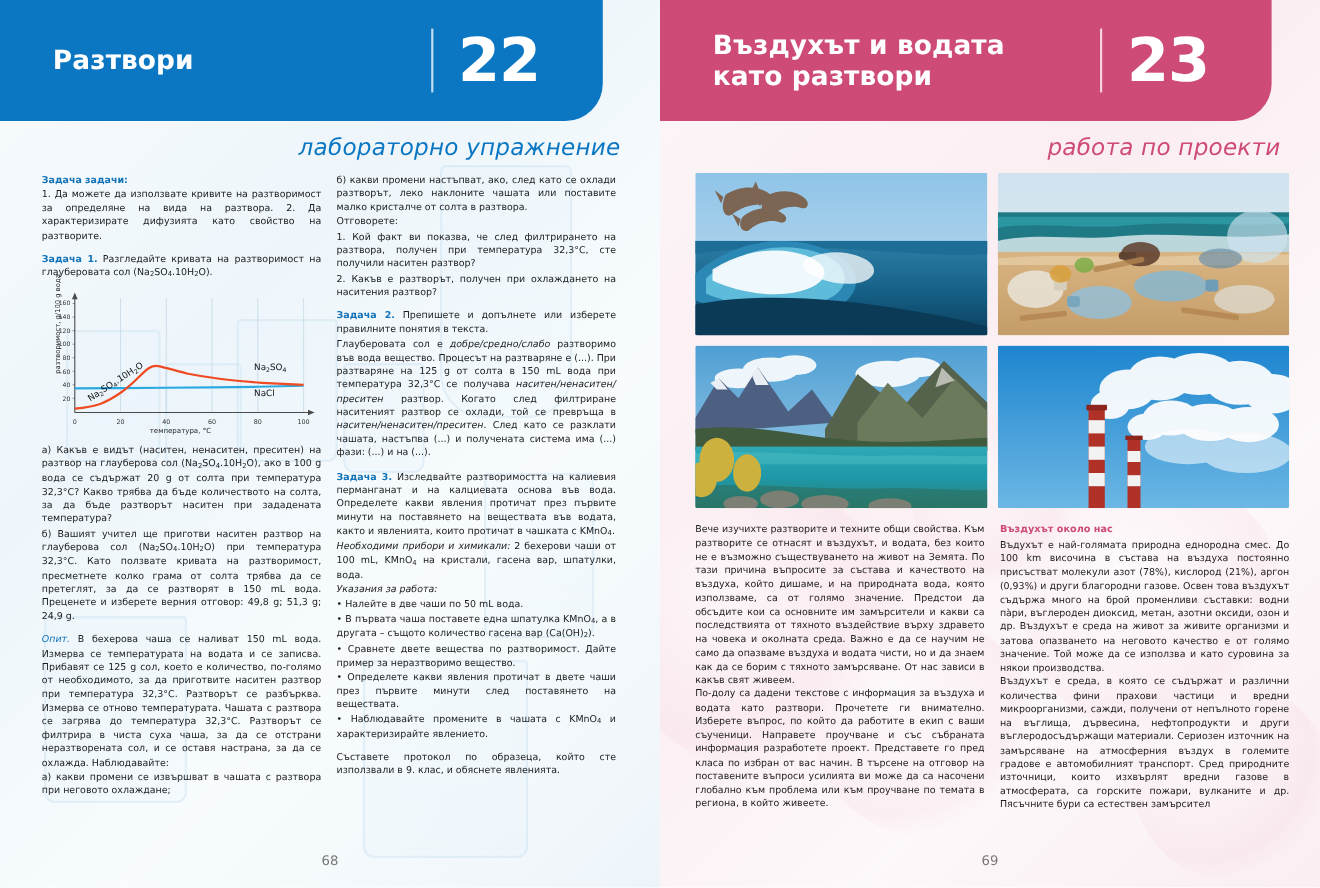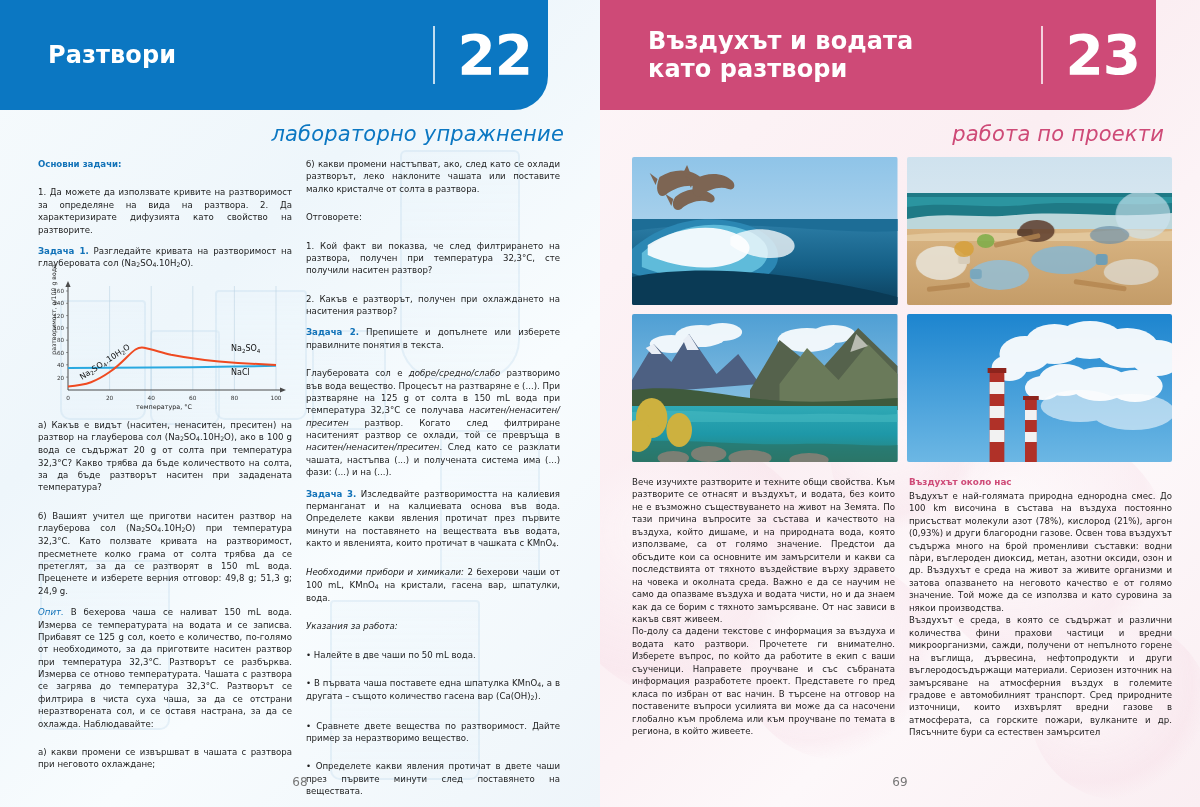--- a/index.html
+++ b/index.html
@@ -35,37 +35,37 @@
   }
   .banner-blue { background: #0b77c2; width: 548px; }
   .banner-pink { background: #ce4a77; width: 556px; }
   .banner-title {
     color: #fff; font-weight: bold; font-size: 24px; line-height: 1.18;
     padding-left: 48px; letter-spacing: .1px; flex: 1;
   }
   .banner-rule { width: 2px; height: 58px; background: rgba(255,255,255,.75); margin-right: 22px; }
   .banner-num {
     color: #fff; font-weight: bold; font-size: 55px; line-height: 1;
-    padding-right: 16px; letter-spacing: -1px;
+    padding-right: 57px; letter-spacing: -1px;
   }
   .subtitle {
     text-align: right; font-style: italic; font-size: 21px;
     padding: 12px 36px 0 0; letter-spacing: .2px;
   }
   .sub-blue { color: #0b77c2; }
   .sub-pink { color: #ce4a77; }
 
   
   .cols { display: flex; gap: 14px; padding: 12px 32px 0 38px; position: relative; z-index: 2;}
   .col { width: 254px; }
   p.t {
     font-size: 8.6px; line-height: 1.44; color: #1c1c1c; text-align: justify;
     font-family: "DejaVu Sans", "Liberation Sans", sans-serif;
   }
-  p.t + p.t { margin-top: 16px; }
+  p.t + p.t { margin-top: 1px; }
   .gap { height: 9px; }
   .hd { color: #1172b8; font-weight: bold; }
   .hd-task { color: #1172b8; font-weight: bold; }
   .it { font-style: italic; }
   .it-blue { font-style: italic; color: #1172b8; }
   sub { font-size: 72%; vertical-align: -.22em; }
 
   
   .chart-wrap { position: relative; width: 252px; height: 132px; margin: 7px 0 9px 0; }
   .chart-svg { display:block; }
@@ -113,21 +113,21 @@
       <div class="banner-title">Разтвори</div>
       <div class="banner-rule"></div>
       <div class="banner-num">22</div>
     </div>
 
     <div class="subtitle sub-blue">лабораторно упражнение</div>
 
     <div class="cols">
 
       <div class="col">
-        <p class="t"><span class="hd">Основни задачи:</span></p>
+        <p class="t"><span class="hd">Задача задачи:</span></p>
         <p class="t">1. Да можете да използвате кривите на разтворимост за определяне на вида на разтвора. 2. Да характеризирате дифузията като свойство на разтворите.</p>
         <div class="gap"></div>
         <p class="t"><span class="hd-task">Задача 1.</span><span> Разгледайте кривата на разтворимост на глауберовата сол (Na<sub>2</sub>SO<sub>4</sub>.10H<sub>2</sub>O).</span></p>
 
         <div class="chart-wrap">
           <div class="ylab">разтворимост, g/100 g вода</div>
           <svg class="chart-svg" width="252" height="132" viewBox="0 0 252 132">
 
             <g stroke="#bcd3e2" stroke-width="0.6">
               <line x1="71.6" y1="8" x2="71.6" y2="112"></line>

